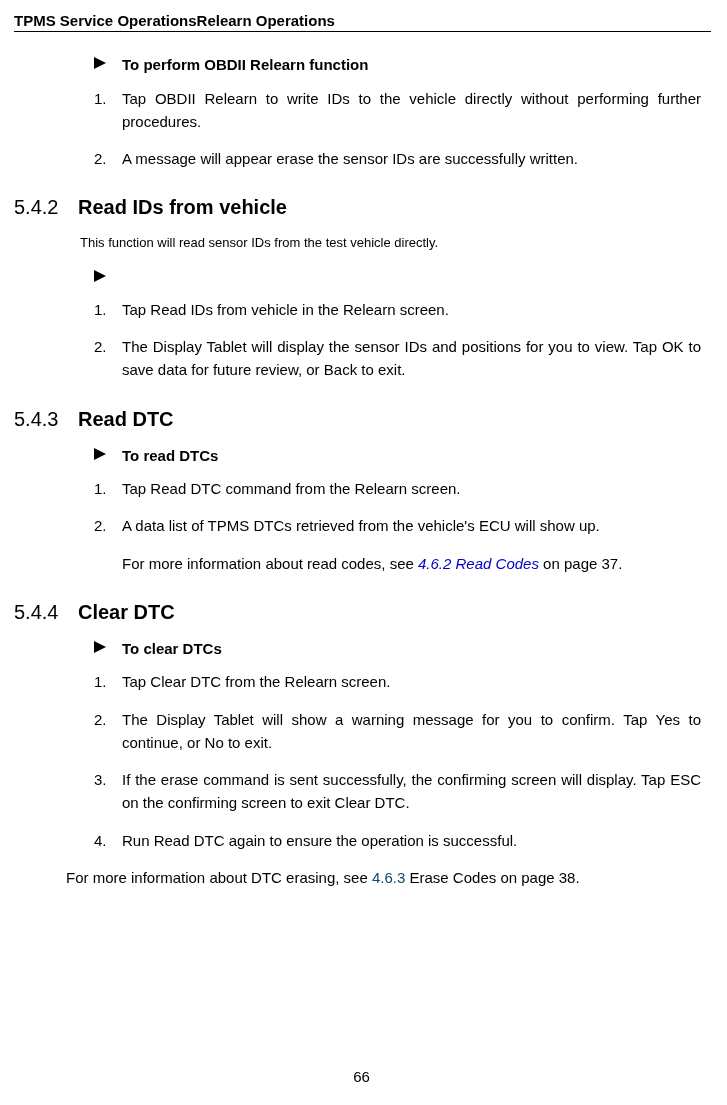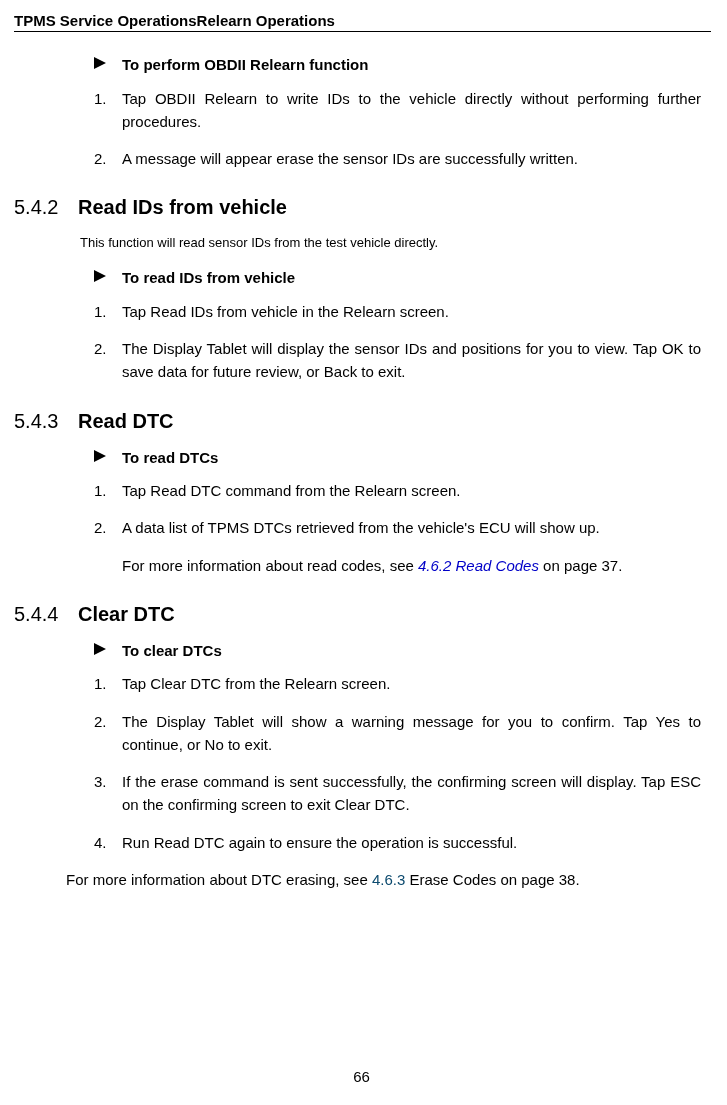--- a/index.html
+++ b/index.html
@@ -150,21 +150,20 @@
   <span class="section-num">5.4.2</span>
   <span class="section-title">Read IDs from vehicle</span>
 </div>
 <div class="intro-text">This function will read sensor IDs from the test vehicle directly.</div>
 <div class="arrow-line">
   <span class="arrow-icon">
     <svg viewBox="0 0 10 10">
         <polygon points="0,0 10,5 0,10" fill="#000"></polygon>
       </svg>
   </span>
-  <span class="arrow-text">To read IDs from vehicle</span>
 </div>
 <div class="num-item">
   <span class="num">1.</span>
   <span class="txt"><span>Tap </span><span class="b">Read IDs from vehicle</span><span> in the Relearn screen.</span></span>
 </div>
 <div class="num-item">
   <span class="num">2.</span>
   <span class="txt"><span>The Display Tablet will display the sensor IDs and positions for you to view. Tap </span><span class="b">OK</span><span> to save data for future review, or </span><span class="b">Back</span><span> to exit.</span></span>
 </div>
 

